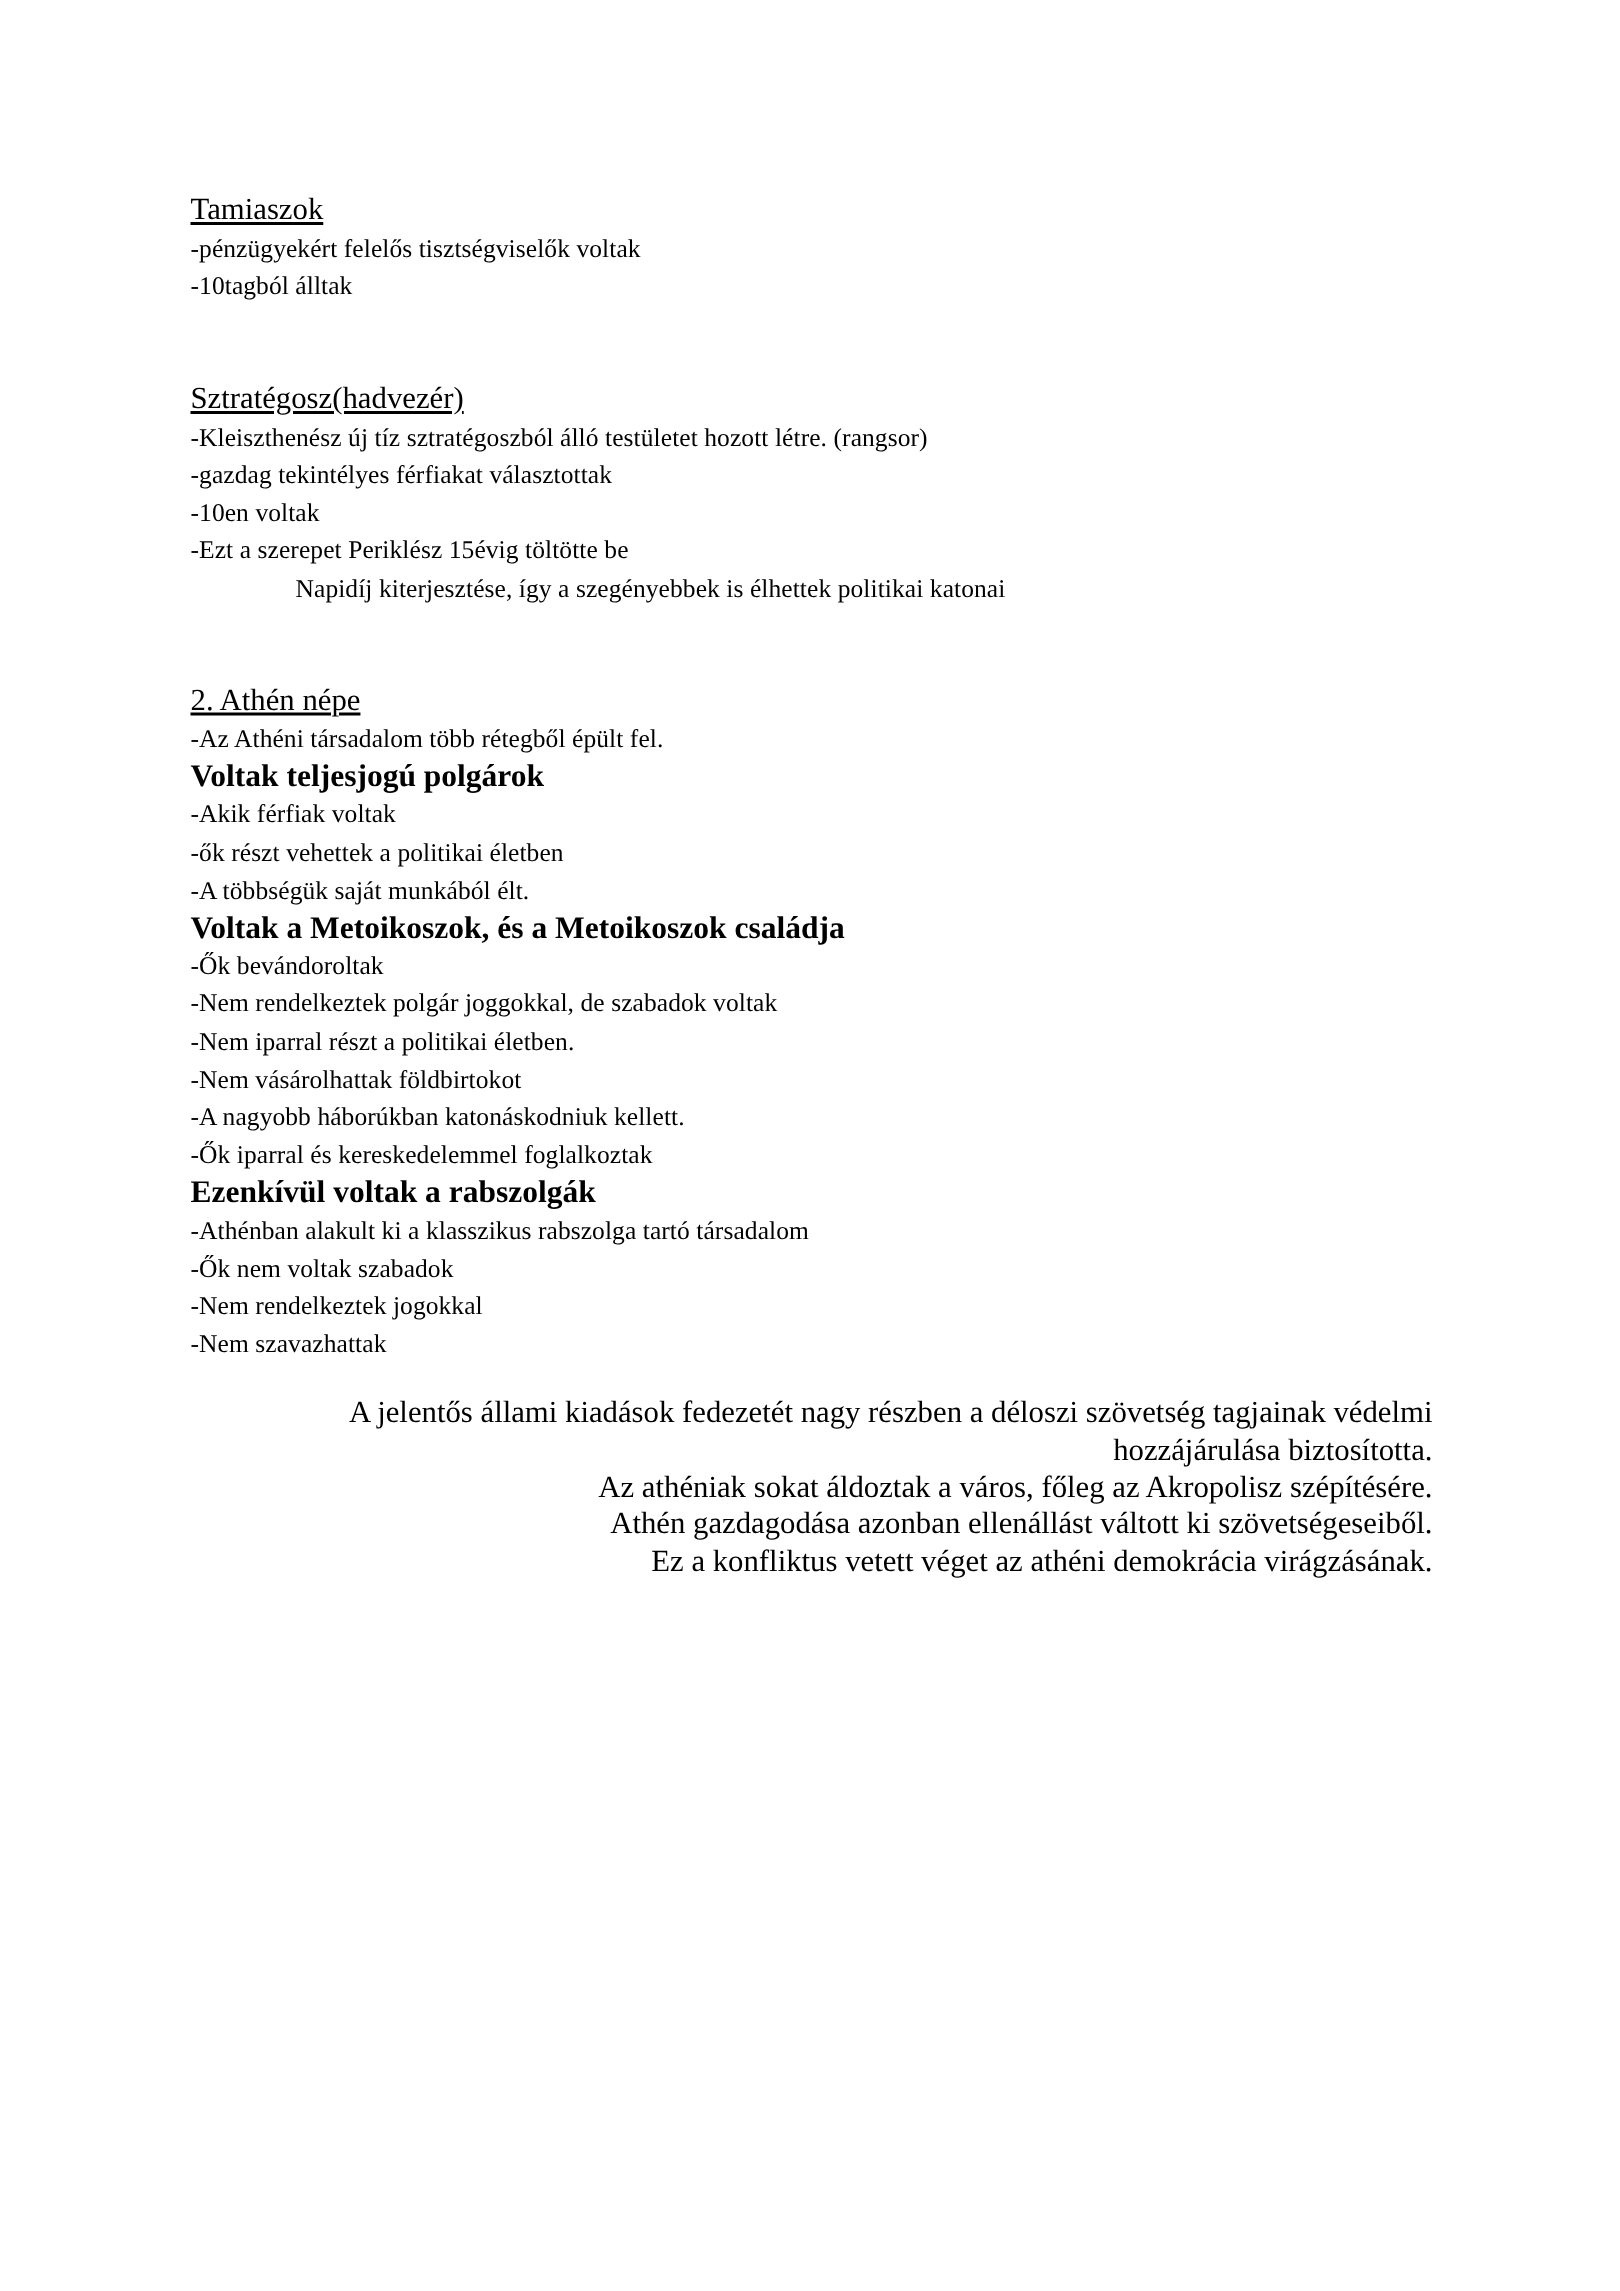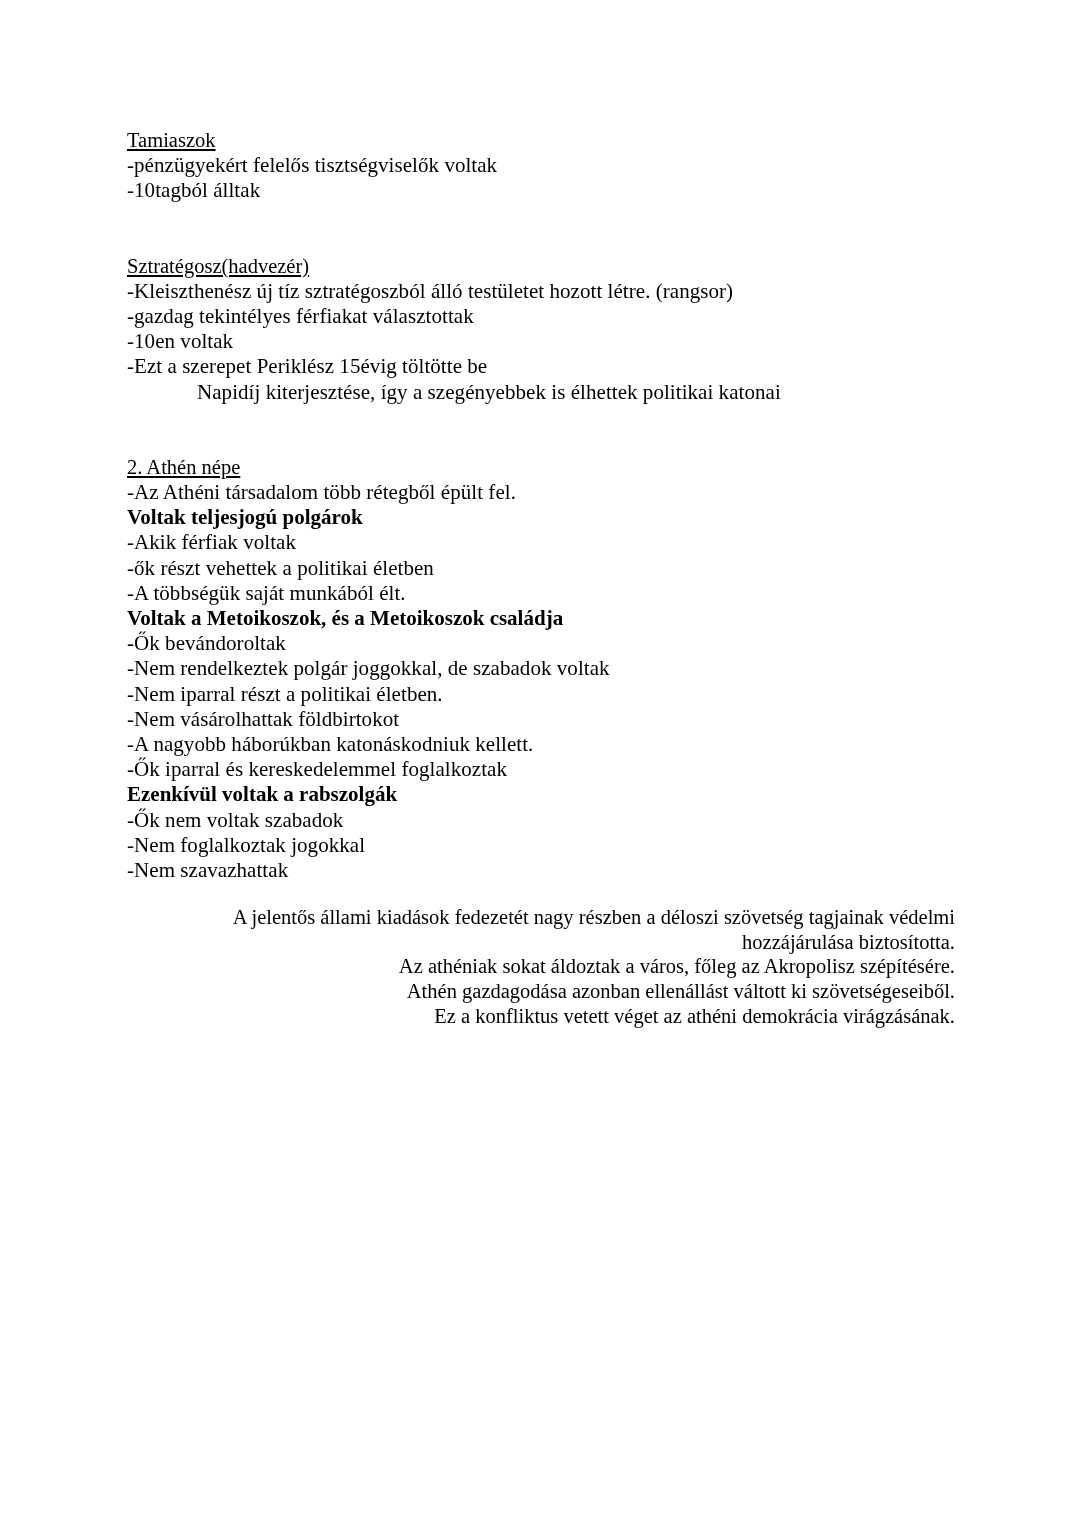--- a/index.html
+++ b/index.html
@@ -26,21 +26,21 @@
     box-sizing: border-box;
     background: #ffffff;
   }
   .content {
     position: absolute;
     left: 127px;
     top: 128px;
     width: 828px;
   }
   .line {
-    font-size: 21px;
+    font-size: 17px;
     line-height: 25.2px;
     white-space: pre-wrap;
     letter-spacing: 0.05px;
   }
   .heading-underline {
     font-size: 20.5px;
     line-height: 25.2px;
   }
   .heading-underline span.u {
     text-decoration: underline;
@@ -109,22 +109,23 @@
         <div class="line">-Ők bevándoroltak</div>
         <div class="line">-Nem rendelkeztek polgár joggokkal, de szabadok voltak</div>
         <div class="line">-Nem iparral részt a politikai életben.</div>
         <div class="line">-Nem vásárolhattak földbirtokot</div>
         <div class="line">-A nagyobb háborúkban katonáskodniuk kellett.</div>
         <div class="line">-Ők iparral és kereskedelemmel foglalkoztak</div>
       </div>
 
       <div>
         <div class="bold">Ezenkívül voltak a rabszolgák</div>
+        <div class="line">-Athénban alakult ki a klasszikus rabszolga tartó társadalom</div>
         <div class="line">-Ők nem voltak szabadok</div>
-        <div class="line">-Nem foglalkoztak jogokkal</div>
+        <div class="line">-Nem rendelkeztek jogokkal</div>
         <div class="line">-Nem szavazhattak</div>
       </div>
     </div>
 
     <div class="centered-block">
       <span class="cline">A jelentős állami kiadások fedezetét nagy részben a déloszi szövetség tagjainak védelmi hozzájárulása biztosította.</span>
       <span class="cline">Az athéniak sokat áldoztak a város, főleg az Akropolisz szépítésére.</span>
       <span class="cline">Athén gazdagodása azonban ellenállást váltott ki szövetségeseiből.</span>
       <span class="cline">Ez a konfliktus vetett véget az athéni demokrácia virágzásának.</span>
     </div>

